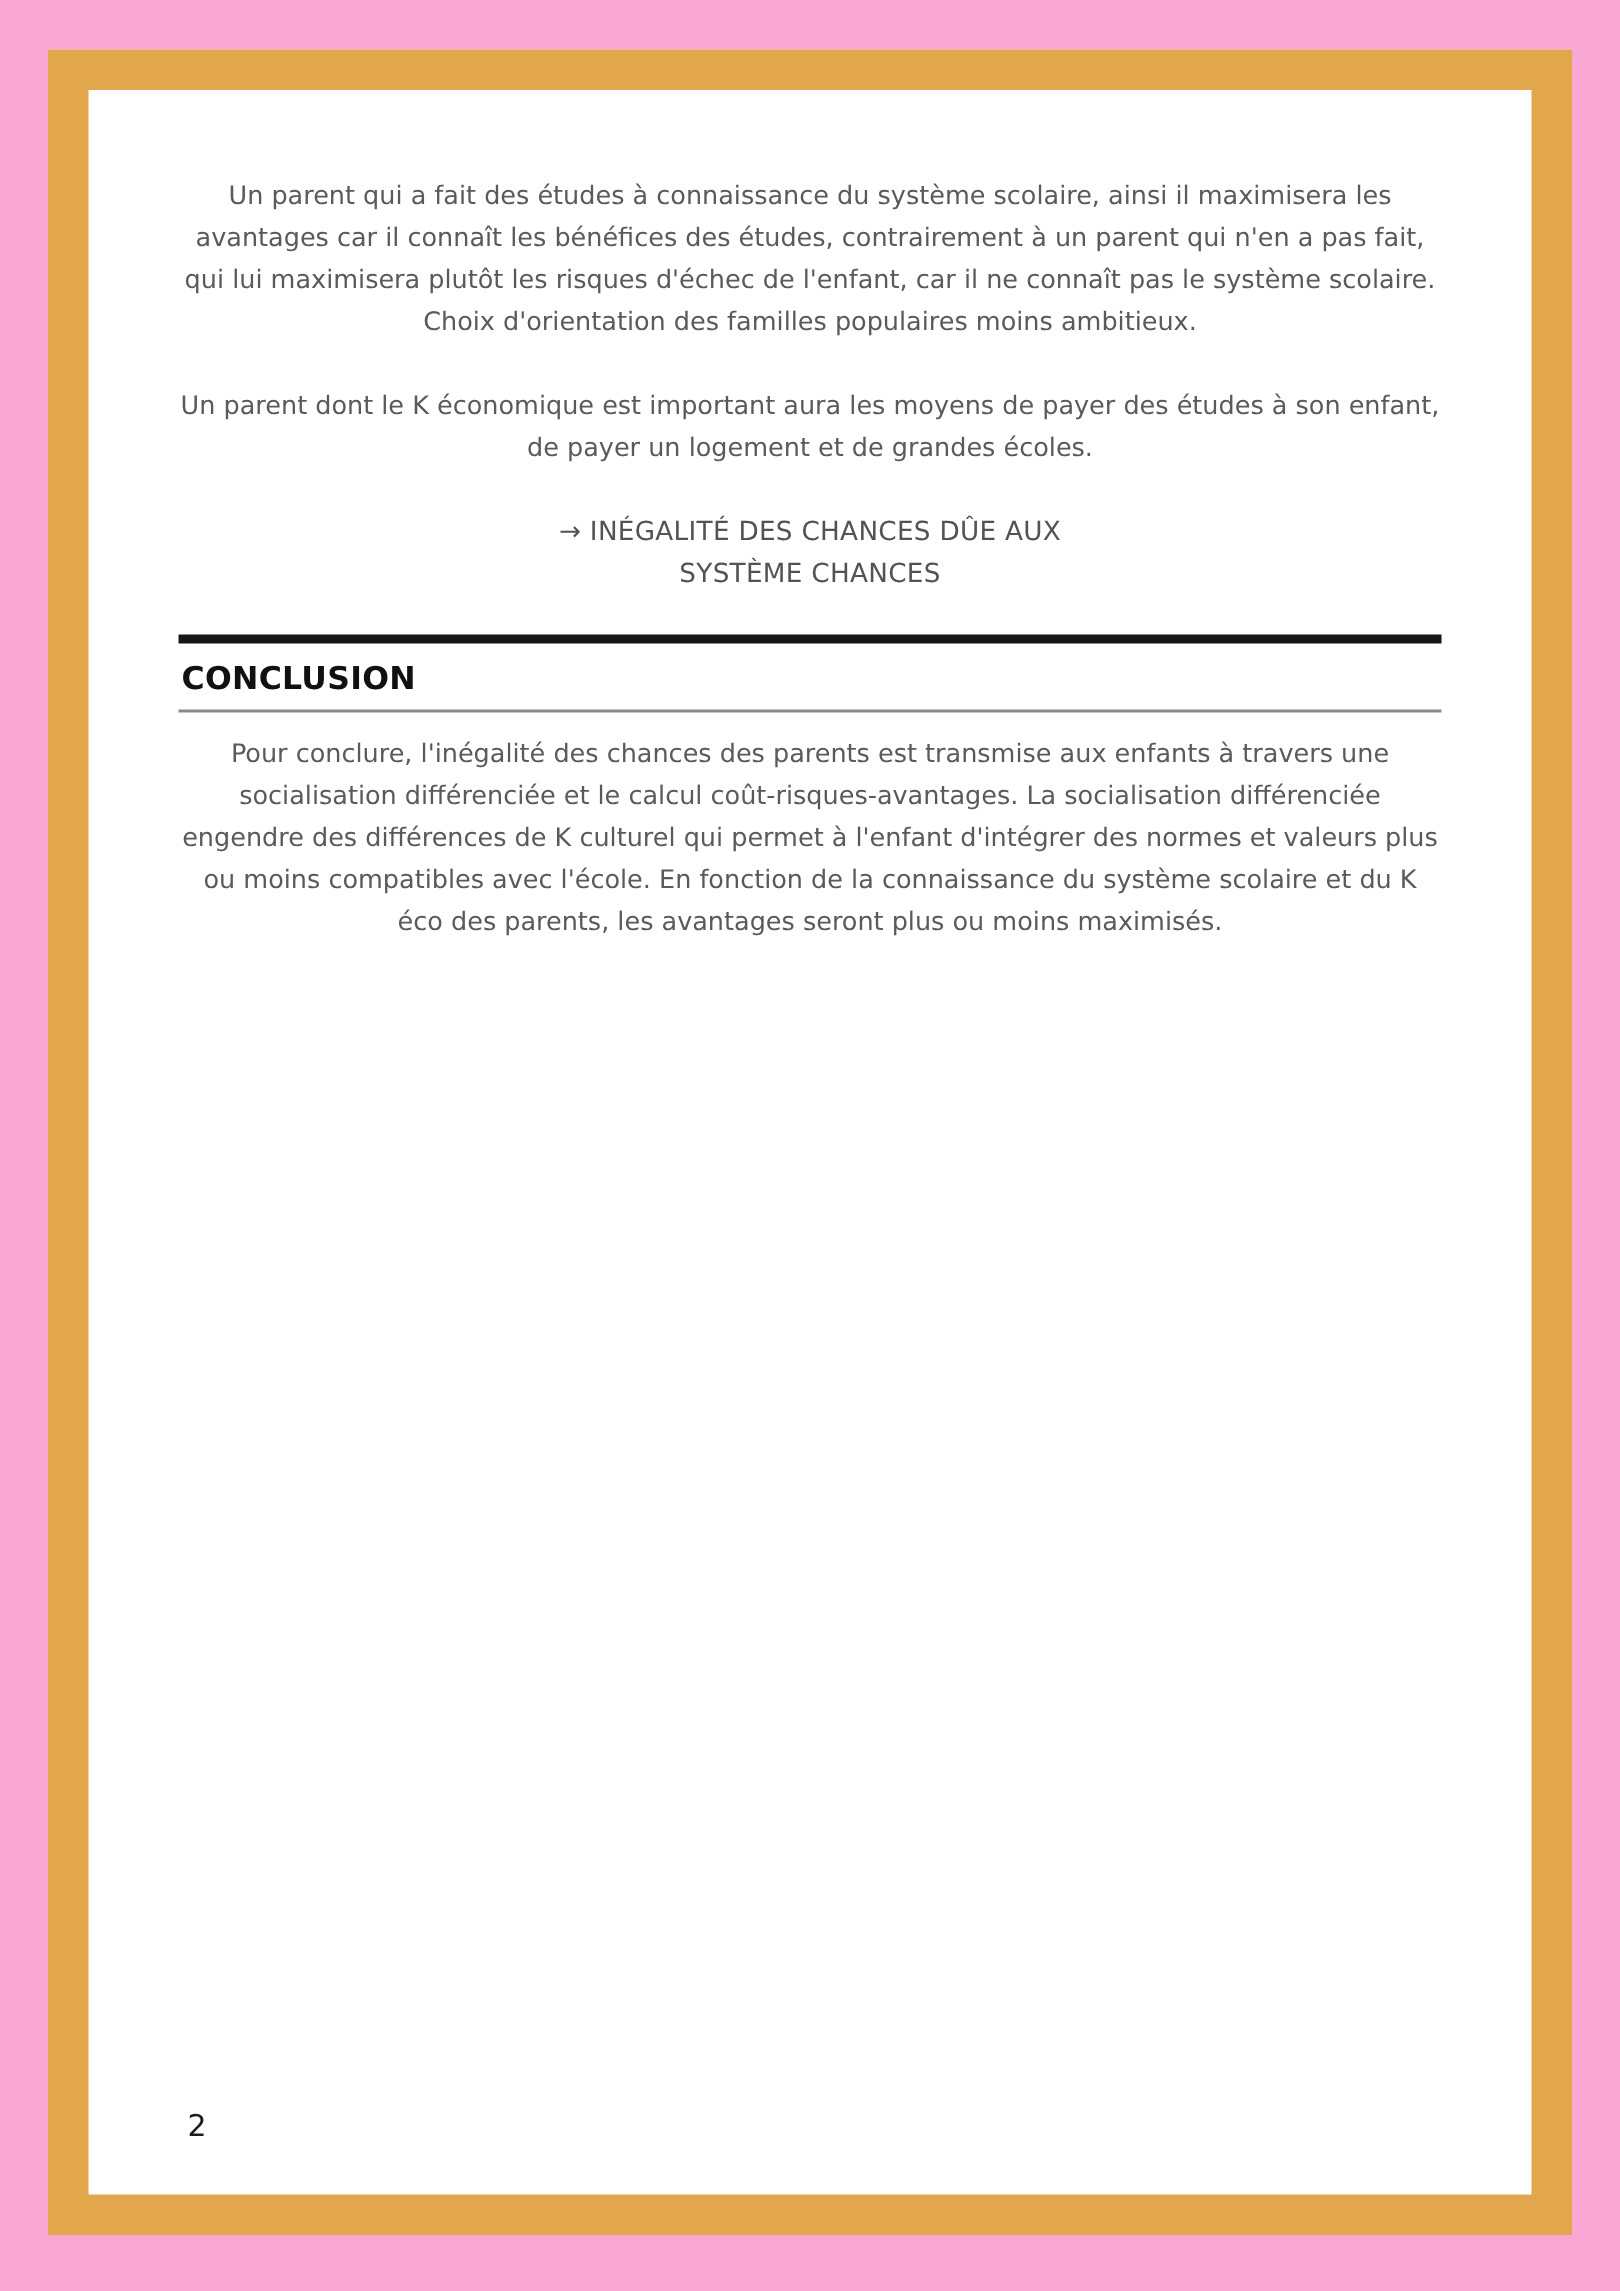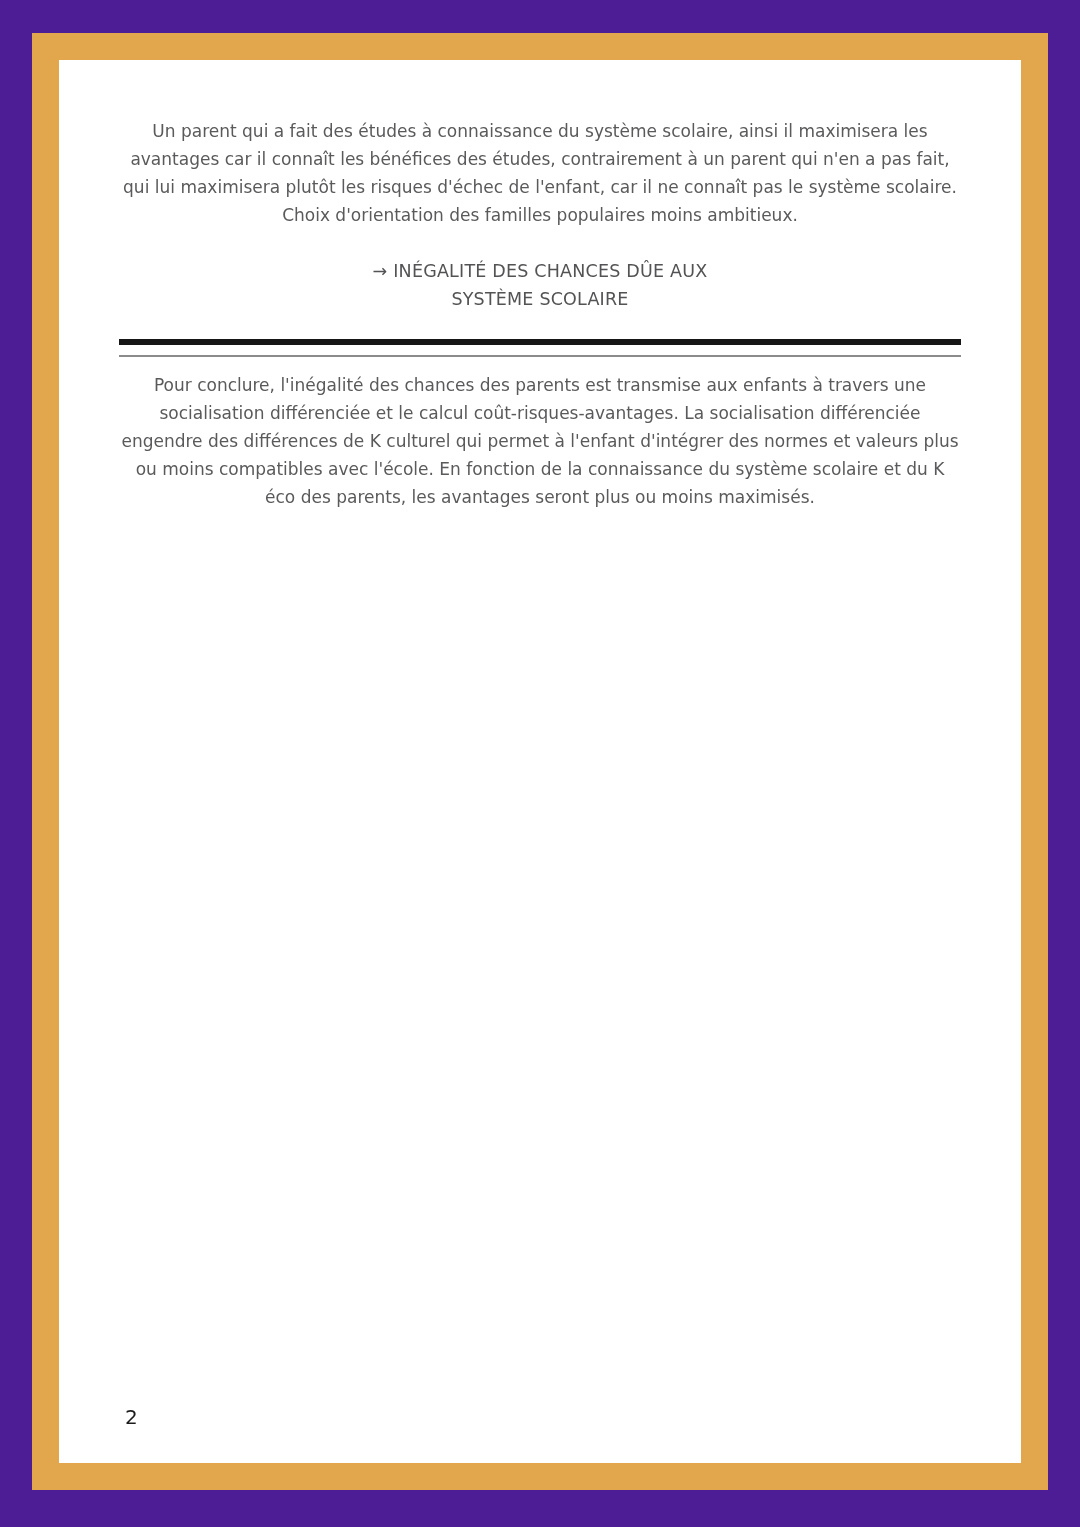--- a/index.html
+++ b/index.html
@@ -5,21 +5,21 @@
 <style>
   html, body {
     margin: 0;
     padding: 0;
     background: #ffffff;
   }
   .canvas {
     position: relative;
     width: 1080px;
     height: 1527px;
-    background: #4c1d95;
+    background: #f9a8d4;
     font-family: "DejaVu Sans", "Liberation Sans", sans-serif;
     overflow: hidden;
   }
   .frame {
     position: absolute;
     left: 32px;
     top: 33px;
     width: 1016px;
     height: 1457px;
     box-sizing: border-box;
@@ -80,29 +80,31 @@
 </style>
 </head>
 <body>
 
 <div class="canvas">
   <div class="frame" style="border-color: rgb(226, 166, 76);">
     <div class="content">
 
       <p class="body-para">Un parent qui a fait des études à connaissance du système scolaire, ainsi il maximisera les avantages car il connaît les bénéfices des études, contrairement à un parent qui n'en a pas fait, qui lui maximisera plutôt les risques d'échec de l'enfant, car il ne connaît pas le système scolaire. Choix d'orientation des familles populaires moins ambitieux.</p>
 
+      <p class="body-para">Un parent dont le K économique est important aura les moyens de payer des études à son enfant, de payer un logement et de grandes écoles.</p>
 
 
       <div class="highlight-heading">
         <div>→ INÉGALITÉ DES CHANCES DÛE AUX</div>
-        <div>SYSTÈME SCOLAIRE</div>
+        <div>SYSTÈME CHANCES</div>
       </div>
 
       <div class="rule-thick"></div>
 
+      <h2 class="conclusion-title">CONCLUSION</h2>
 
       <div class="rule-thin"></div>
 
       <p class="body-para">Pour conclure, l'inégalité des chances des parents est transmise aux enfants à travers une socialisation différenciée et le calcul coût-risques-avantages. La socialisation différenciée engendre des différences de K culturel qui permet à l'enfant d'intégrer des normes et valeurs plus ou moins compatibles avec l'école. En fonction de la connaissance du système scolaire et du K éco des parents, les avantages seront plus ou moins maximisés.</p>
 
       <div class="page-number">2</div>
 
     </div>
   </div>
 </div>

